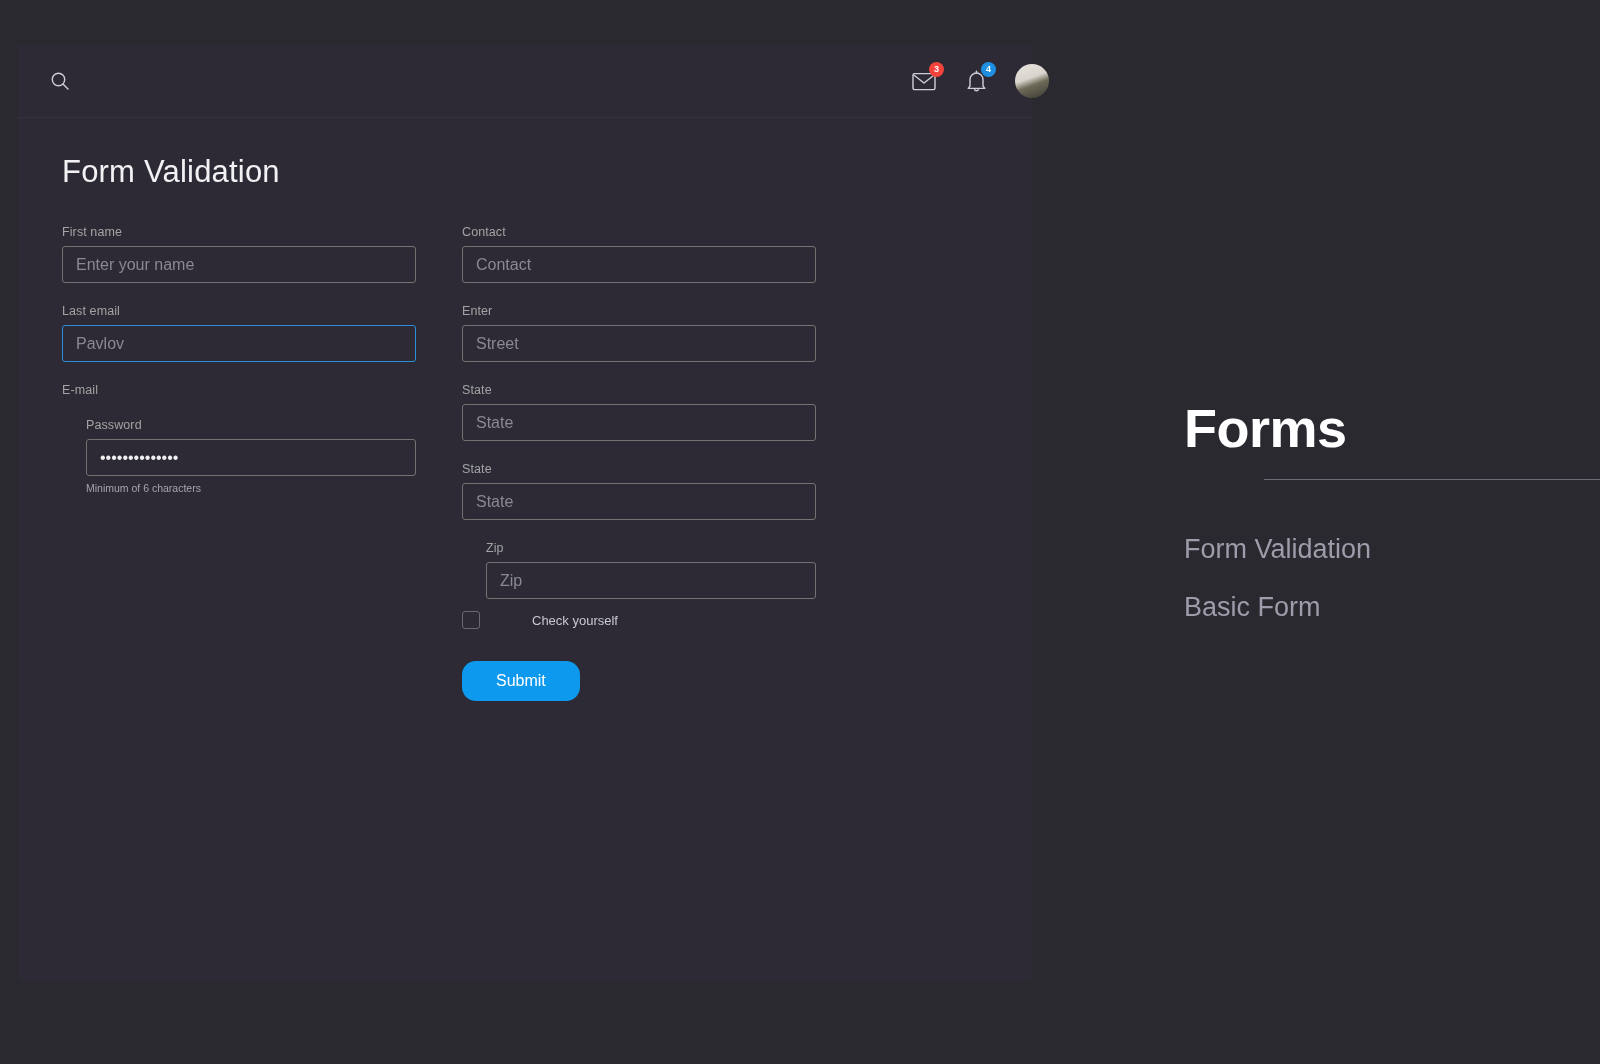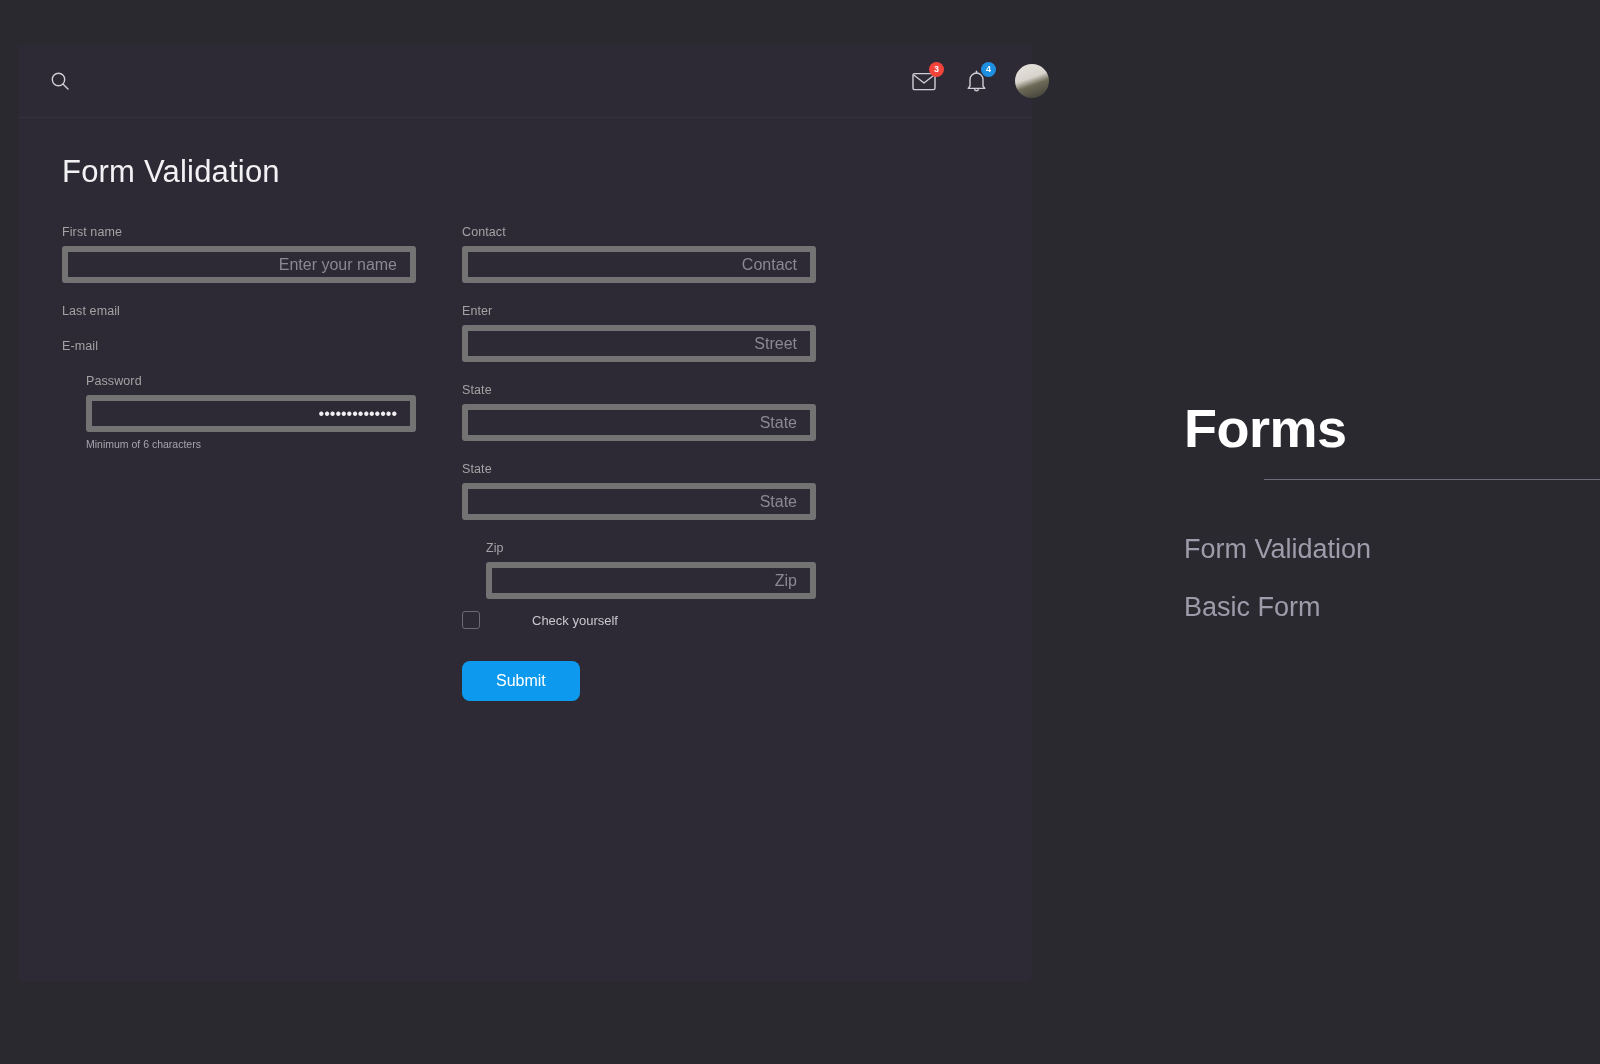--- a/index.html
+++ b/index.html
@@ -134,28 +134,27 @@
     font-size: 12.5px;
     color: #a3a3a3;
     margin-bottom: 7px;
     letter-spacing: 0.1px;
   }
 
   .field-input {
     width: 100%;
     height: 37px;
     background: transparent;
-    border: 6px solid #737373;
+    border: 1px solid #737373;
     border-radius: 3px;
     color: #f0f0f2;
     font-size: 16px;
     font-family: "Liberation Sans", sans-serif;
     padding: 0 13px;
     outline: none;
-    text-align: right;
   }
   .field-input::placeholder { color: #8a8893; }
   .field-input.focused { border-color: #2b8fd6; }
   .field-input.error   { border-color: #d4585a; }
 
   .field-hint {
     display: block;
     font-size: 10.5px;
     color: #a5a3ad;
     margin-top: 6px;
@@ -180,21 +179,21 @@
   .checkbox-label {
     font-size: 13px;
     color: #c9c7d0;
     margin-left: 41px;
   }
 
   .submit-btn {
     display: inline-block;
     background: #0d9aee;
     border: none;
-    border-radius: 8px;
+    border-radius: 14px;
     color: #ffffff;
     font-size: 16px;
     font-family: "Liberation Sans", sans-serif;
     padding: 11px 34px;
     cursor: pointer;
   }
 
   
   .side-nav {
     position: absolute;
@@ -277,20 +276,21 @@
 
         <div class="form-col">
 
           <div class="field">
             <label class="field-label">First name</label>
             <input class="field-input" type="text" placeholder="Enter your name" style="">
           </div>
 
           <div class="field">
             <label class="field-label">Last email</label>
+            <input class="field-input focused" type="text" placeholder="Pavlov" style="">
           </div>
 
           <div class="field">
             <label class="field-label">E-mail</label>
           </div>
 
           <div class="field tight">
             <label class="field-label">Password</label>
             <input class="field-input" type="text" value="••••••••••••••" style="">
             <span class="field-hint">Minimum of 6 characters</span>

